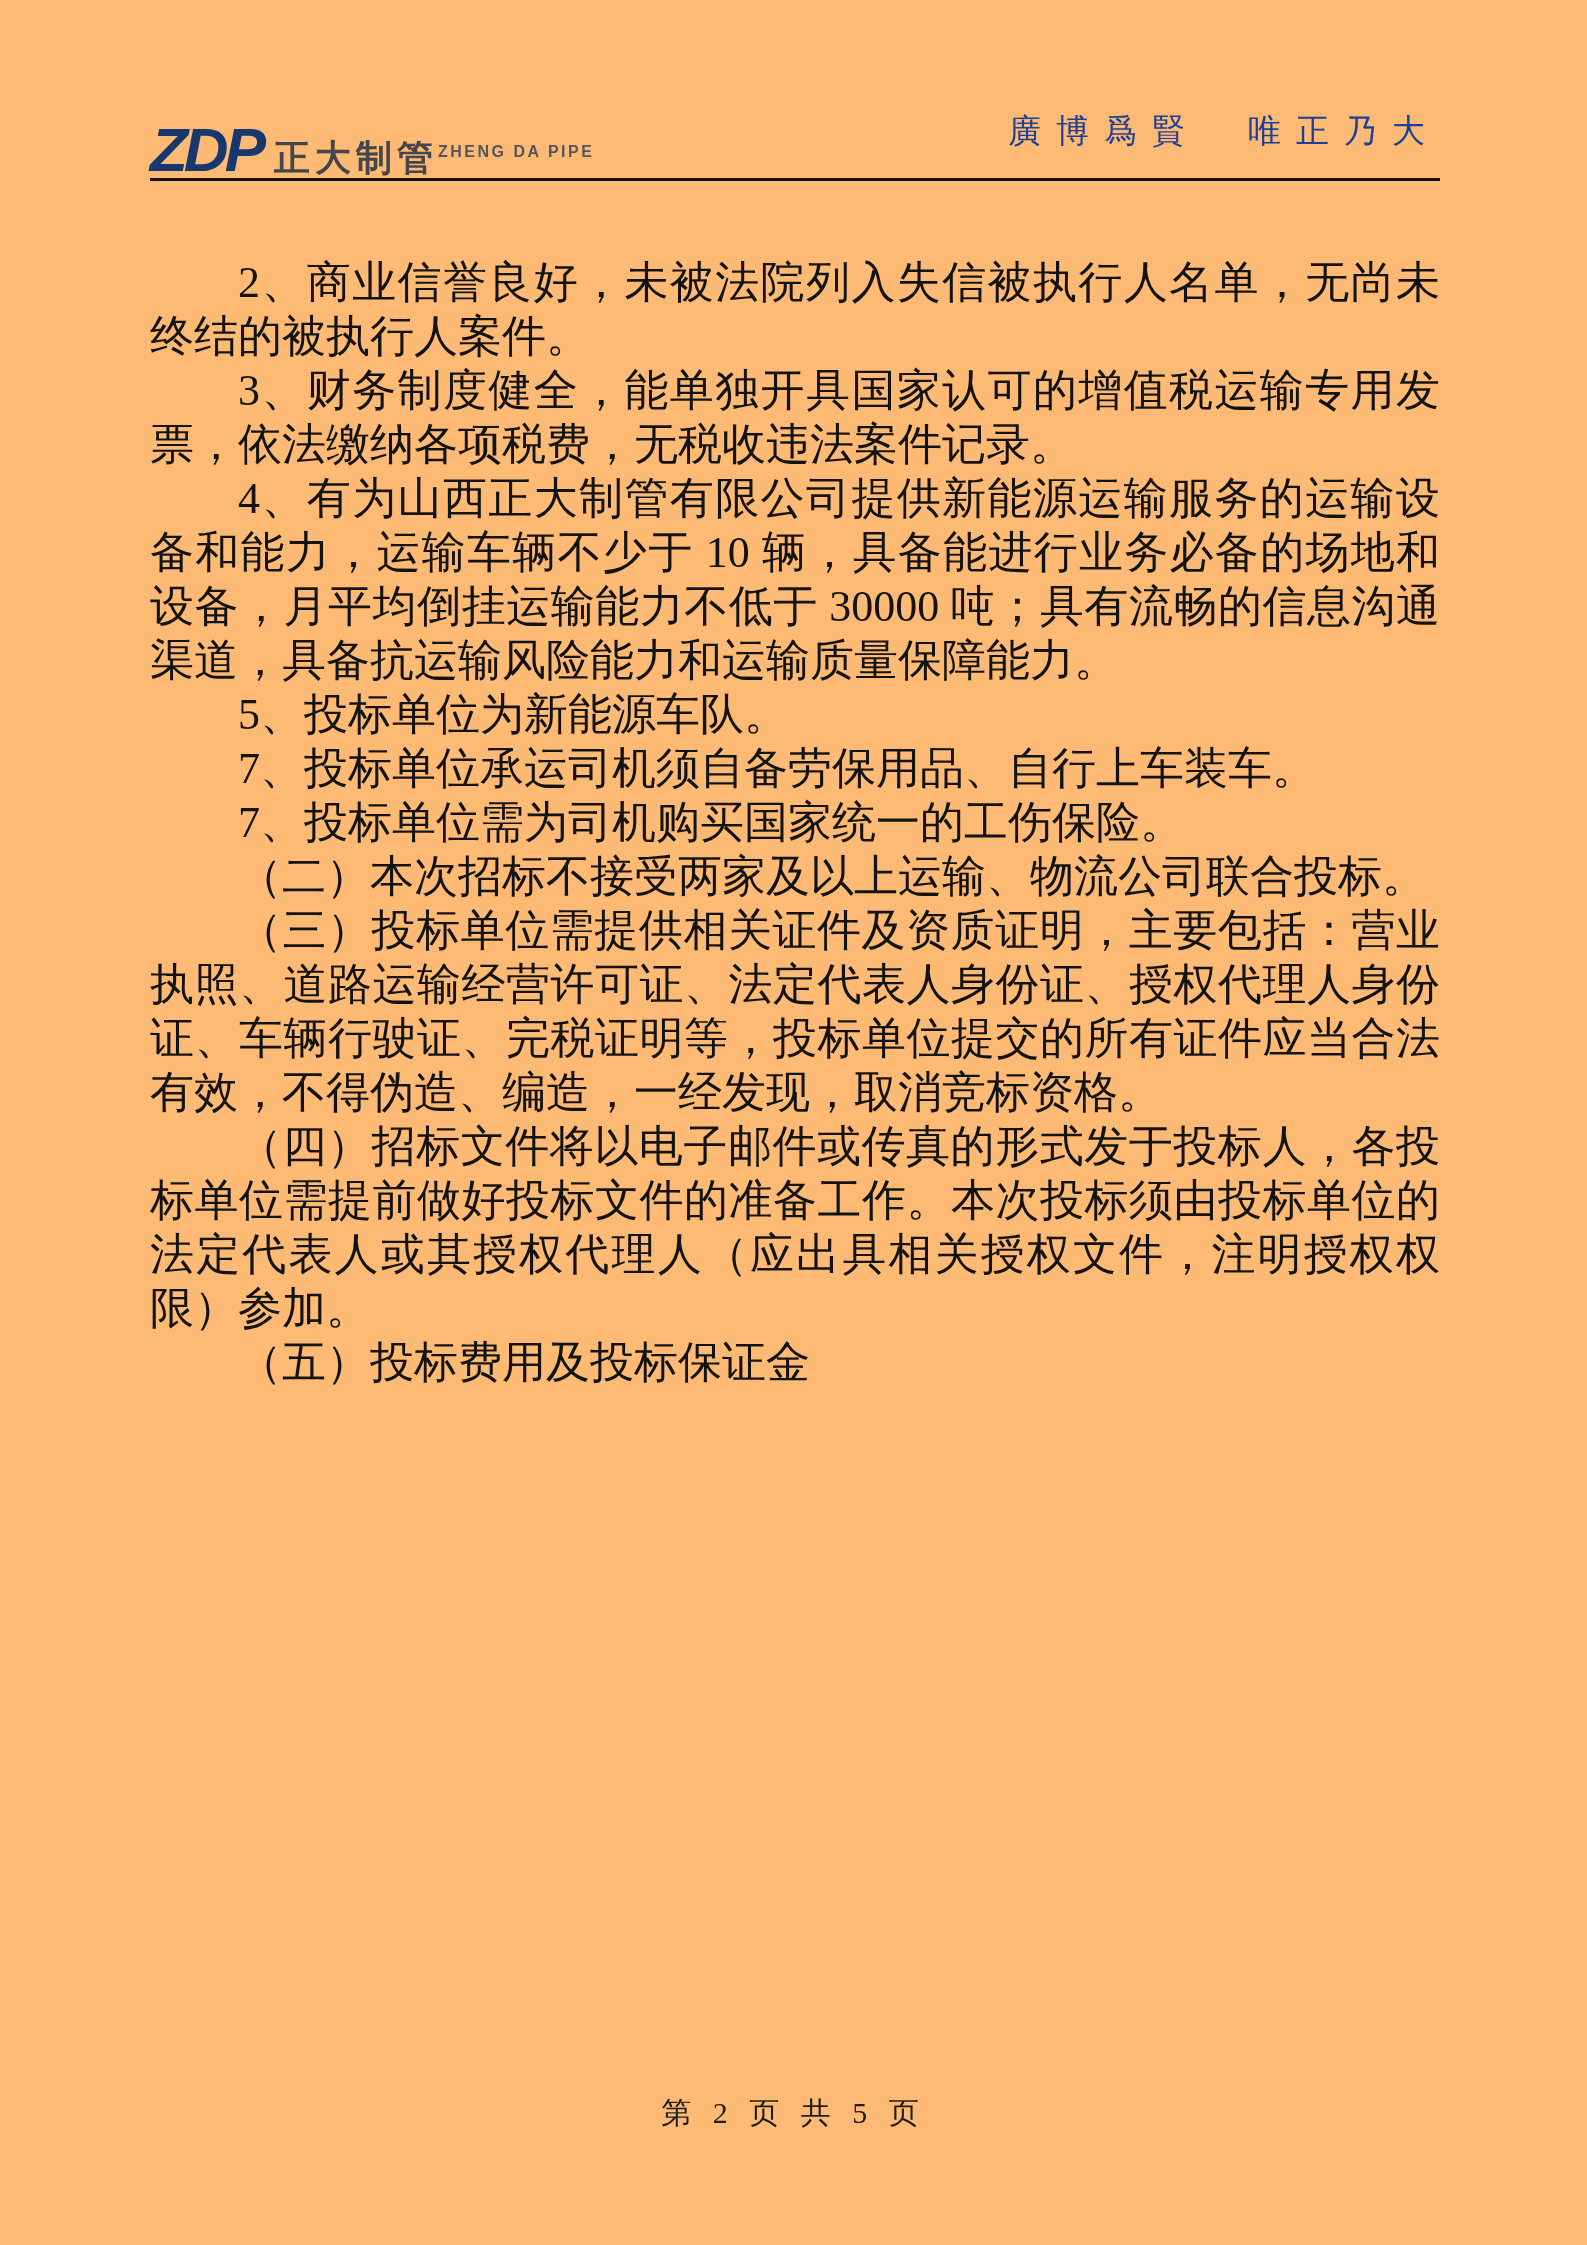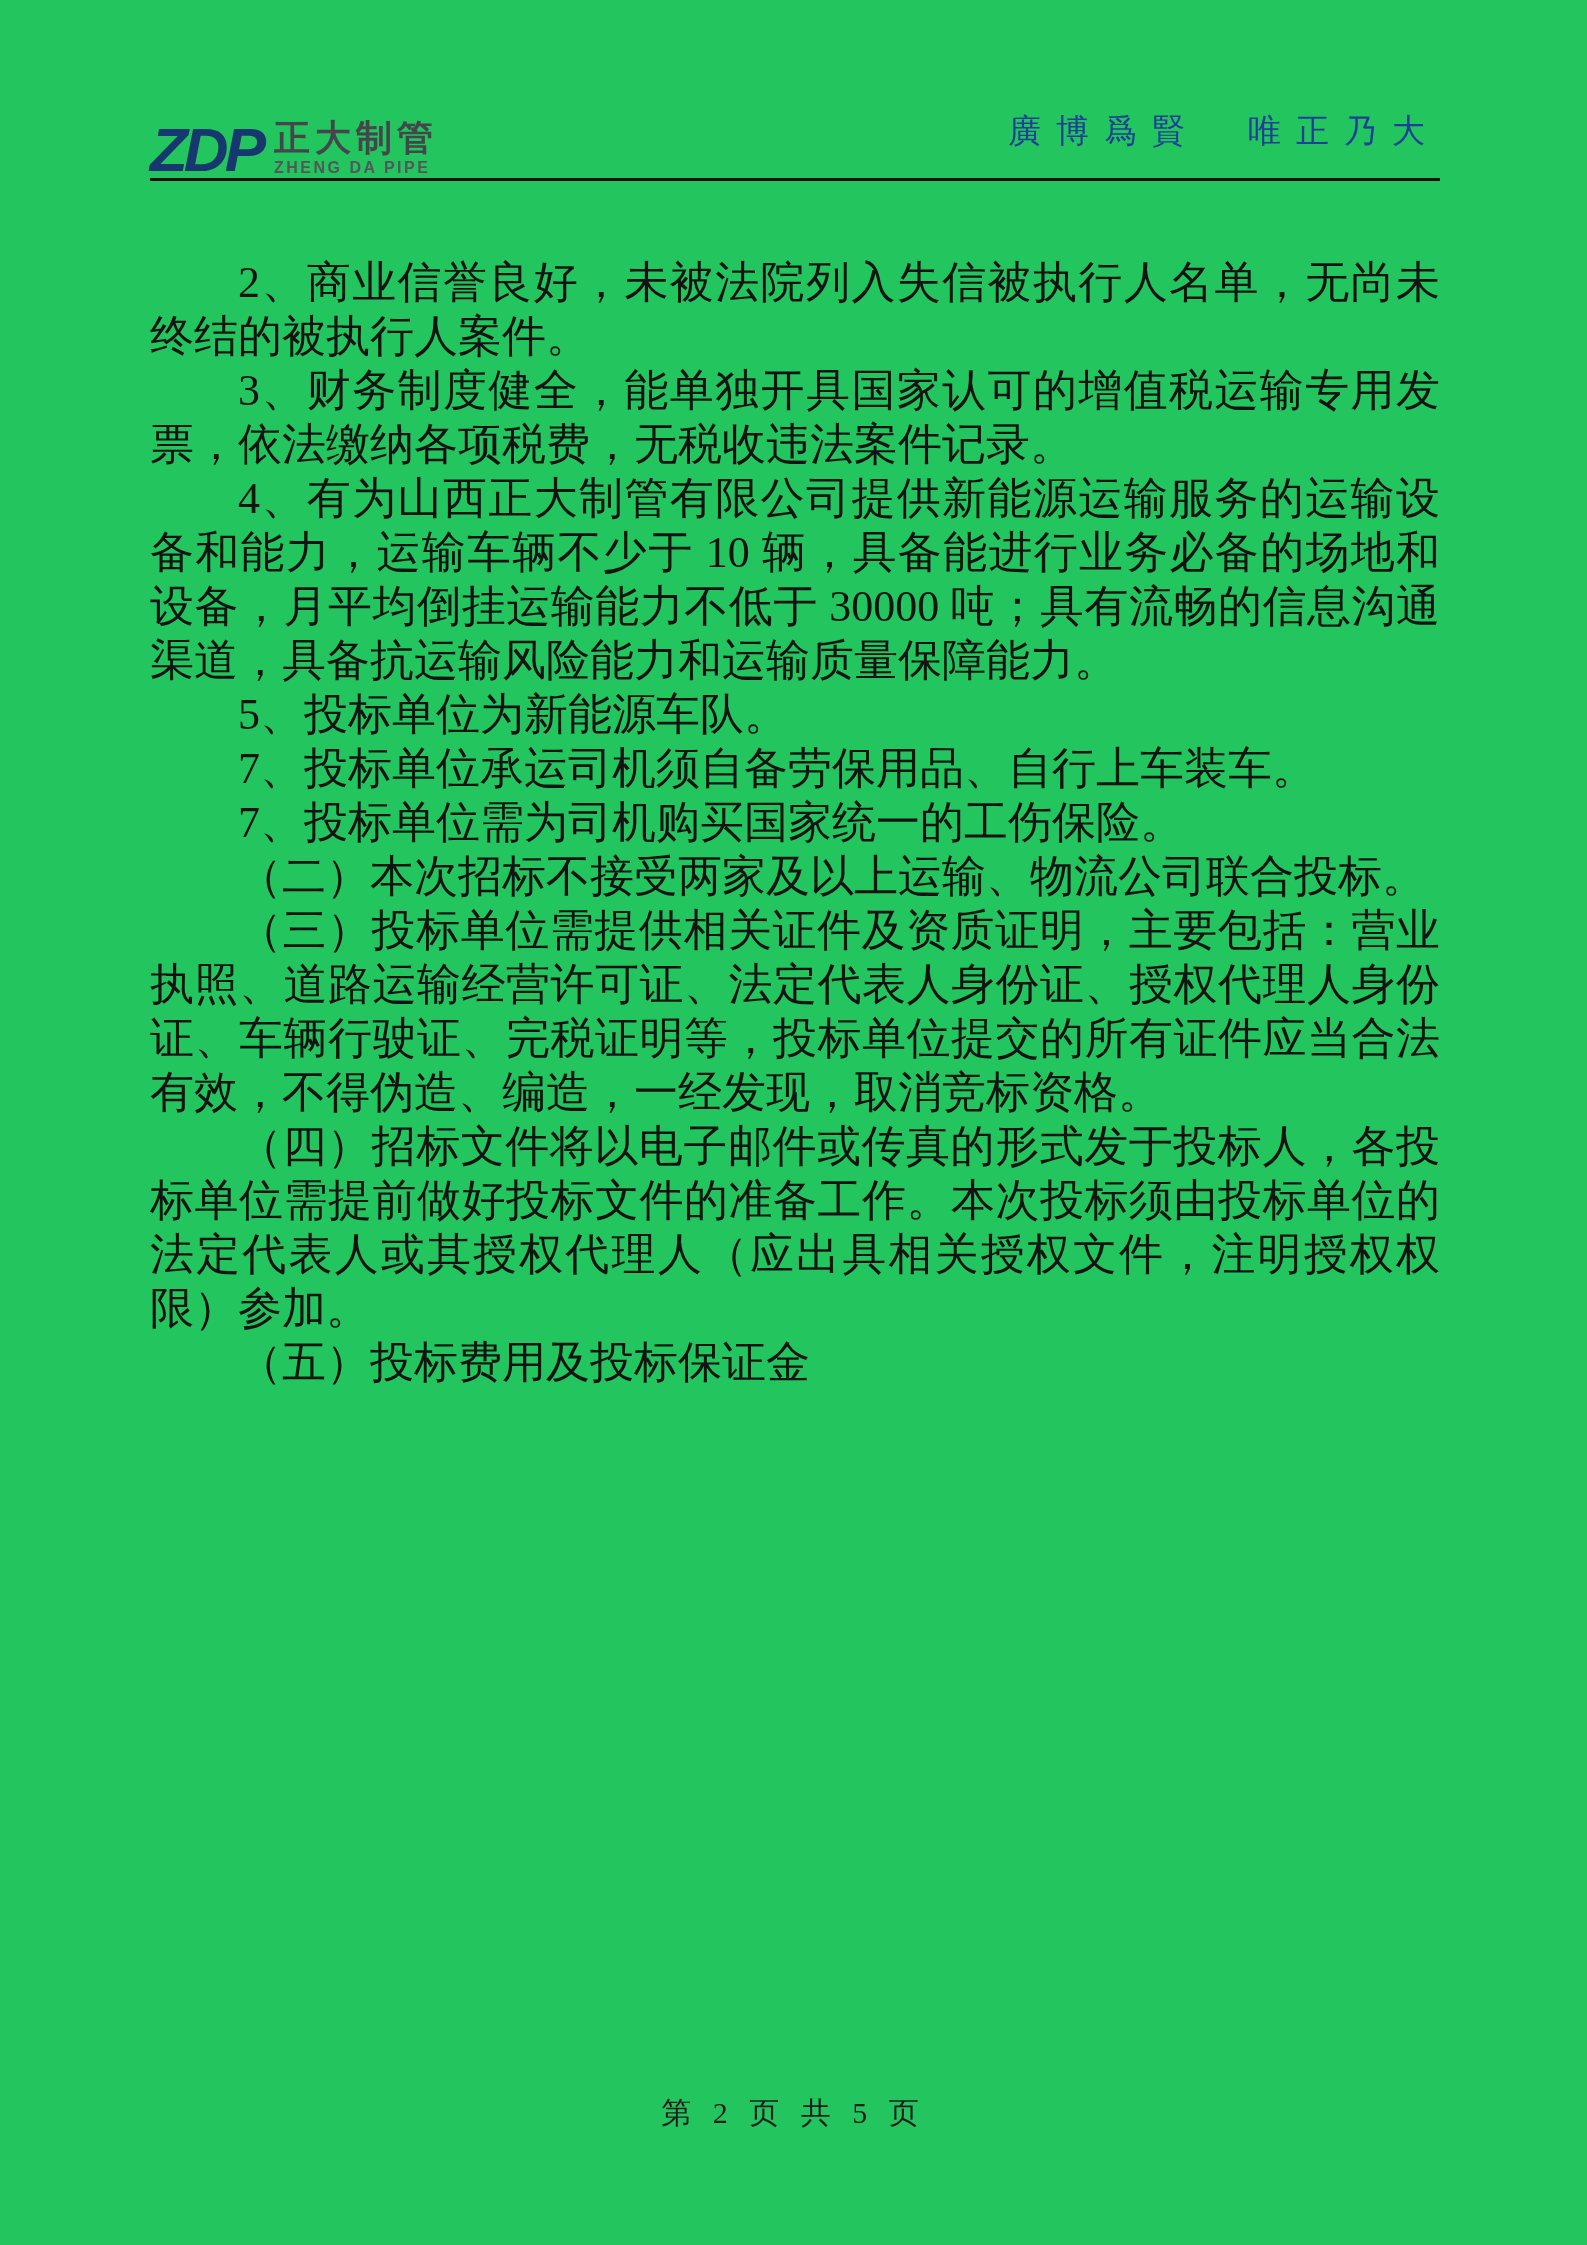--- a/index.html
+++ b/index.html
@@ -5,21 +5,21 @@
   html, body {
     margin: 0;
     padding: 0;
     background: #e8e8e8;
   }
   .page {
     position: relative;
     width: 1587px;
     height: 2245px;
     margin: 0 auto;
-    background: #22c55e;
+    background: #fdba74;
     font-family: "Liberation Serif", serif;
     color: #141414;
     overflow: hidden;
   }
 
   
   .header {
     position: absolute;
     top: 112px;
     left: 150px;
@@ -40,21 +40,20 @@
     font-family: "Liberation Sans", sans-serif;
     font-weight: bold;
     font-style: italic;
     font-size: 62px;
     line-height: 0.82;
     letter-spacing: -4px;
     color: #16386e;
   }
   .logo-names {
     display: flex;
-    flex-direction: column;
     line-height: 1;
   }
   .logo-cn {
     font-family: "Liberation Sans", sans-serif;
     font-weight: bold;
     font-size: 36px;
     letter-spacing: 5px;
     color: #45464b;
   }
   .logo-en {

